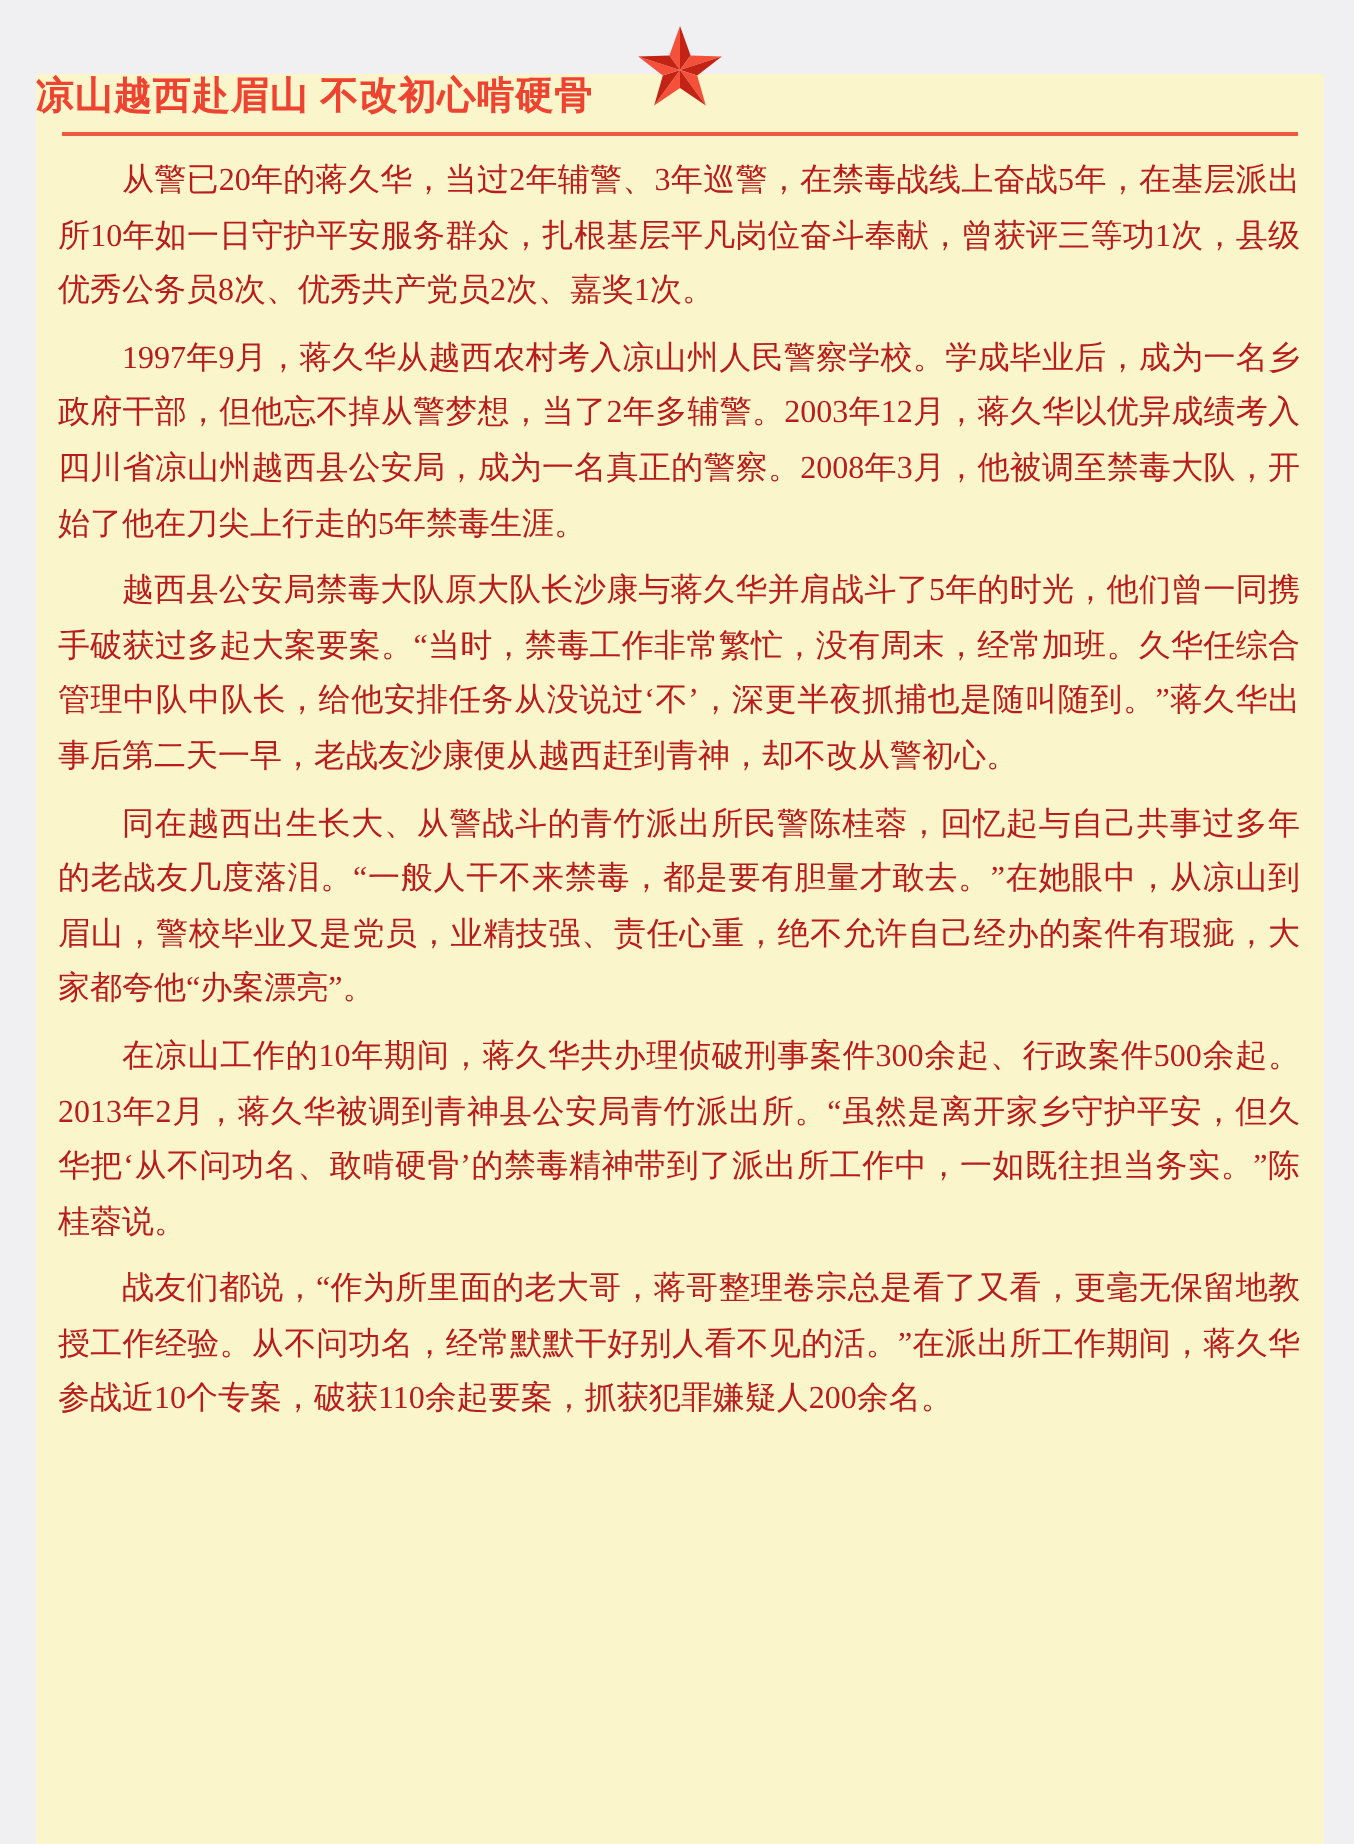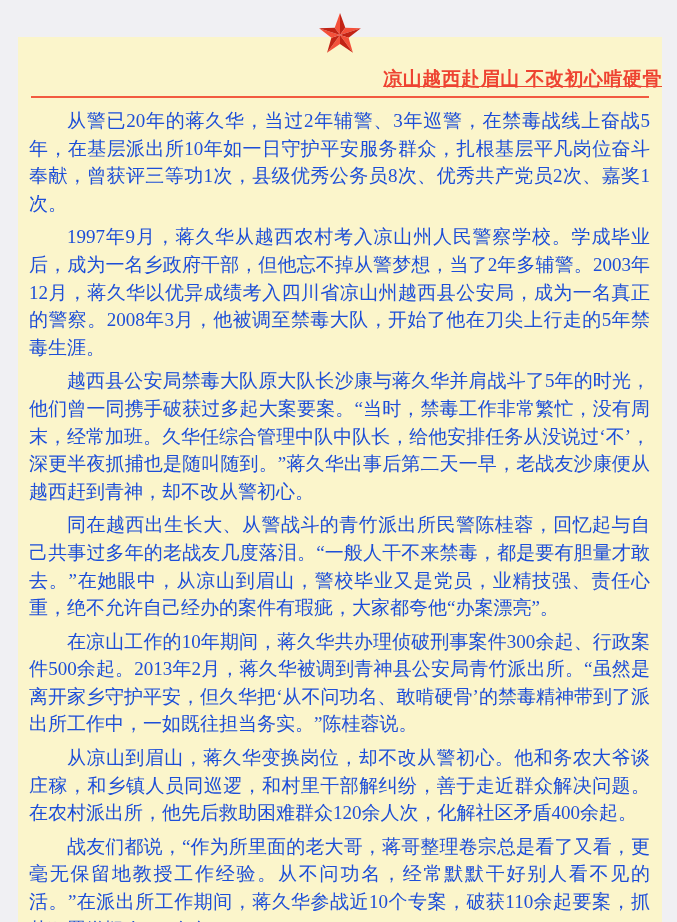--- a/index.html
+++ b/index.html
@@ -26,42 +26,41 @@
   .star-wrap {
     position: absolute;
     top: -24px;
     left: 50%;
     transform: translateX(-50%);
     width: 44px;
     height: 44px;
   }
   .star-wrap svg { display: block; width: 44px; height: 44px; }
   .article-title {
-    padding-top: 30px;
-    text-align: right;
+    padding-top: 0;
+    text-align: left;
     font-family: "Liberation Sans", "DejaVu Sans", sans-serif;
     font-weight: bold;
     font-size: 19px;
     line-height: 24px;
     color: #ee4331;
     letter-spacing: 0.5px;
-    text-decoration: underline;
   }
   .title-divider {
     height: 2px;
     background: #f25a40;
     margin: 5px 13px 0 13px;
   }
   .article-body {
     padding: 9px 12px 18px 11px;
   }
   .article-body p {
-    font-size: 19px;
+    font-size: 16px;
     line-height: 27.6px;
-    color: #1d4ed8;
+    color: #b91c1c;
     text-align: justify;
     text-indent: 2em;
     margin-bottom: 6px;
   }
 </style>
 </head>
 <body>
 
 <div class="page">
   <div class="card">
@@ -85,18 +84,17 @@
     <div class="article-title">凉山越西赴眉山 不改初心啃硬骨</div>
 
     <div class="title-divider"></div>
 
     <div class="article-body">
         <p>从警已20年的蒋久华，当过2年辅警、3年巡警，在禁毒战线上奋战5年，在基层派出所10年如一日守护平安服务群众，扎根基层平凡岗位奋斗奉献，曾获评三等功1次，县级优秀公务员8次、优秀共产党员2次、嘉奖1次。</p>
         <p>1997年9月，蒋久华从越西农村考入凉山州人民警察学校。学成毕业后，成为一名乡政府干部，但他忘不掉从警梦想，当了2年多辅警。2003年12月，蒋久华以优异成绩考入四川省凉山州越西县公安局，成为一名真正的警察。2008年3月，他被调至禁毒大队，开始了他在刀尖上行走的5年禁毒生涯。</p>
         <p>越西县公安局禁毒大队原大队长沙康与蒋久华并肩战斗了5年的时光，他们曾一同携手破获过多起大案要案。“当时，禁毒工作非常繁忙，没有周末，经常加班。久华任综合管理中队中队长，给他安排任务从没说过‘不’，深更半夜抓捕也是随叫随到。”蒋久华出事后第二天一早，老战友沙康便从越西赶到青神，却不改从警初心。</p>
         <p>同在越西出生长大、从警战斗的青竹派出所民警陈桂蓉，回忆起与自己共事过多年的老战友几度落泪。“一般人干不来禁毒，都是要有胆量才敢去。”在她眼中，从凉山到眉山，警校毕业又是党员，业精技强、责任心重，绝不允许自己经办的案件有瑕疵，大家都夸他“办案漂亮”。</p>
         <p>在凉山工作的10年期间，蒋久华共办理侦破刑事案件300余起、行政案件500余起。2013年2月，蒋久华被调到青神县公安局青竹派出所。“虽然是离开家乡守护平安，但久华把‘从不问功名、敢啃硬骨’的禁毒精神带到了派出所工作中，一如既往担当务实。”陈桂蓉说。</p>
-        <p>从凉山到眉山，蒋久华变换岗位，却不改从警初心。他和务农大爷谈庄稼，和乡镇人员同巡逻，和村里干部解纠纷，善于走近群众解决问题。在农村派出所，他先后救助困难群众120余人次，化解社区矛盾400余起。</p>
         <p>战友们都说，“作为所里面的老大哥，蒋哥整理卷宗总是看了又看，更毫无保留地教授工作经验。从不问功名，经常默默干好别人看不见的活。”在派出所工作期间，蒋久华参战近10个专案，破获110余起要案，抓获犯罪嫌疑人200余名。</p>
       </div>
 
   </div>
 </div>
 
 </body></html>

